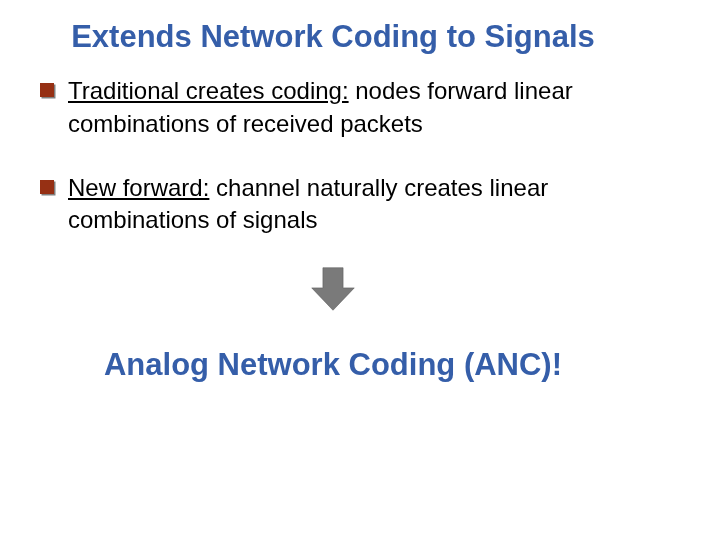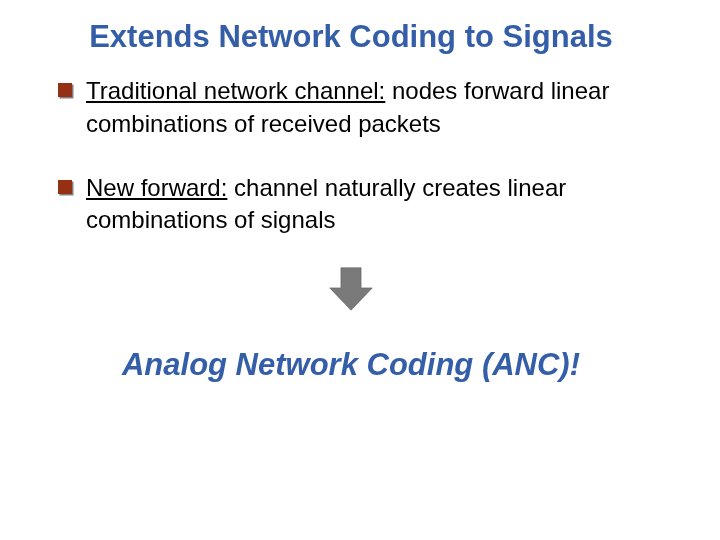--- a/index.html
+++ b/index.html
@@ -11,21 +11,20 @@
     font-family: "Comic Sans MS", "Comic Sans", cursive, sans-serif;
     color: #000000;
     overflow: hidden;
   }
   .slide {
     box-sizing: border-box;
     width: 666px;
     height: 540px;
     padding: 18px 40px 0 40px;
     position: relative;
-    margin-left: 18px;
   }
   .title {
     text-align: center;
     font-size: 31px;
     font-weight: bold;
     margin: 0 0 20px 0;
     line-height: 1.2;
   }
   .bullets {
     margin: 0;
@@ -57,34 +56,33 @@
     margin-top: -8px;
   }
   .arrow-svg {
     display: inline-block;
   }
   .conclusion {
     text-align: center;
     font-size: 31px;
     font-weight: bold;
     margin-top: 26px;
-    font-style: italic;
   }
 </style>
 </head>
 <body>
 
 <div class="slide">
 
   <h1 class="title" style="color:#355EA9">Extends Network Coding to Signals</h1>
 
   <ul class="bullets">
     <li>
       <span class="sq"></span>
-      <span class="lead">Traditional network channel:</span><span> nodes forward linear combinations of received packets</span>
+      <span class="lead">Traditional creates coding:</span><span> nodes forward linear combinations of received packets</span>
     </li>
     <li>
       <span class="sq"></span>
       <span class="lead">New forward:</span><span> channel naturally creates linear combinations of signals</span>
     </li>
   </ul>
 
   <div class="arrow-wrap">
     <svg class="arrow-svg" width="56" height="56" viewBox="0 0 100 100">
       <polygon points="32,12 68,12 68,48 88,48 50,88 12,48 32,48" stroke="#5a5a5a" stroke-width="1" fill="#7A7A7A"></polygon>

